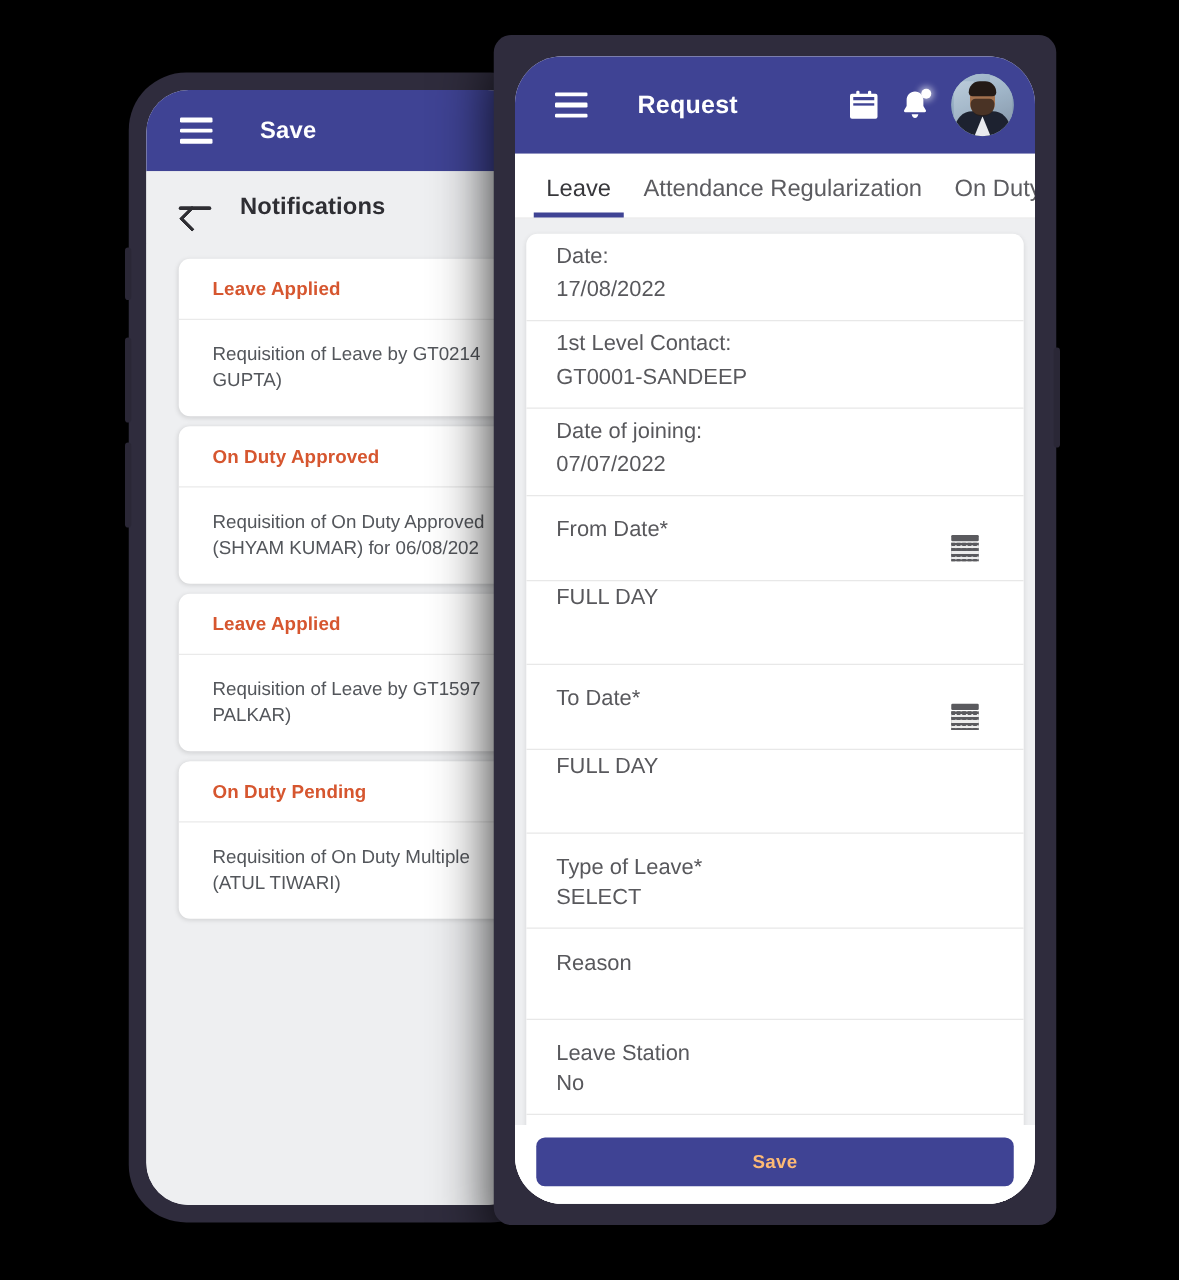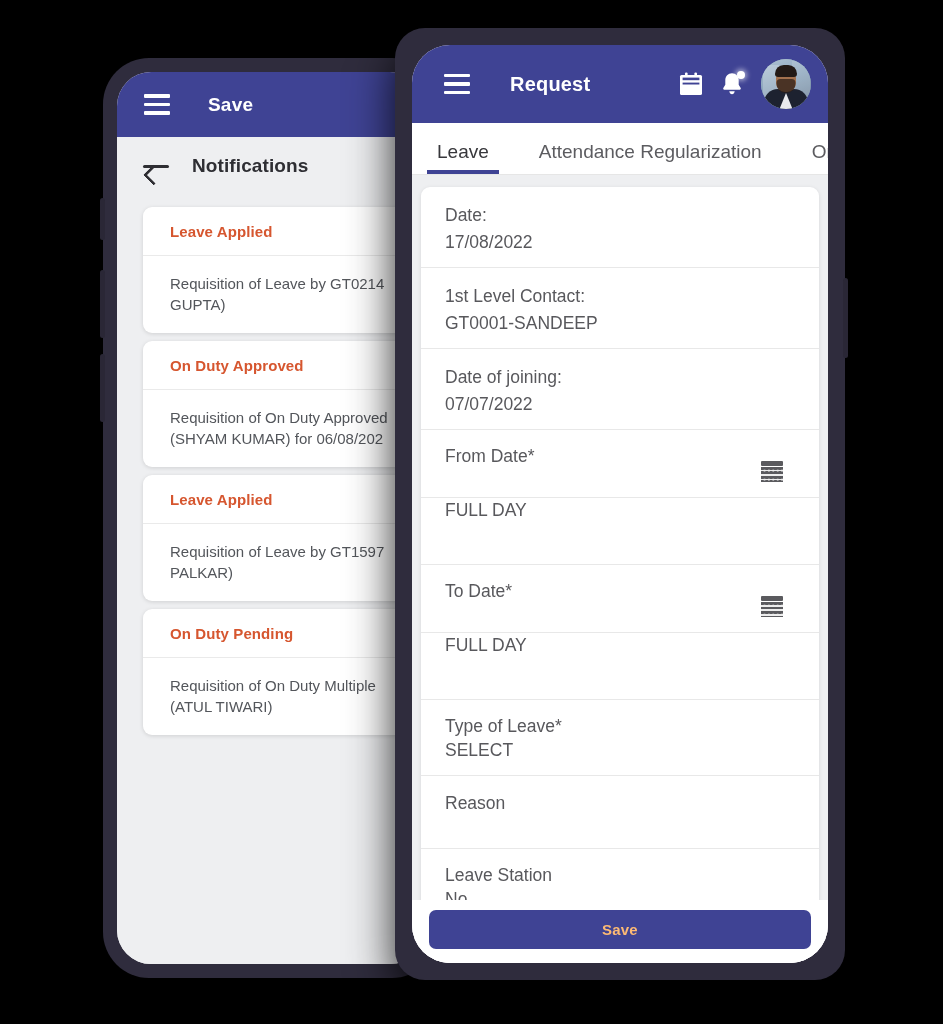--- a/index.html
+++ b/index.html
@@ -54,21 +54,21 @@
   #phone-left .btn-hw.b1 { left: -3px; top: 140px; width: 5px; height: 42px; }
   #phone-left .btn-hw.b2 { left: -3px; top: 212px; width: 5px; height: 68px; }
   #phone-left .btn-hw.b3 { left: -3px; top: 296px; width: 5px; height: 68px; }
 
   
   #phone-right {
     left: 395px;
     top: 28px;
     width: 450px;
     height: 952px;
-    border-radius: 30px;
+    border-radius: 14px;
   }
   #phone-right .phone-screen {
     left: 17px;
     top: 17px;
     width: 416px;
     height: 918px;
     border-radius: 38px;
     background: #FFFFFF;
   }
   #phone-right .btn-hw.r1 { right: -3px; top: 250px; width: 5px; height: 80px; }
@@ -251,21 +251,20 @@
 
   .r-tabs {
     height: 52px;
     background: #FFFFFF;
     display: flex;
     align-items: flex-end;
     padding-left: 12px;
     box-sizing: border-box;
     position: relative;
     border-bottom: 1px solid #E6E6E6;
-    gap: 24px;
   }
   .tab {
     font-size: 19px;
     color: #5C5C60;
     padding: 0 13px 11px 13px;
     white-space: nowrap;
     cursor: pointer;
     position: relative;
   }
   .tab.active { color: #37373B; }
@@ -302,21 +301,21 @@
   .f-label {
     font-size: 17.5px;
     color: #58585C;
     line-height: 24px;
   }
   .f-value {
     font-size: 17.5px;
     color: #58585C;
     line-height: 24px;
   }
-  .field.kv { padding-top: 16px; padding-bottom: 13px; }
+  .field.kv { padding-top: 5px; padding-bottom: 13px; }
   .field.kv .f-value { margin-top: 3px; }
   .field.dateinput {
     height: 68px;
     display: flex;
     align-items: flex-start;
     padding-top: 14px;
   }
   .field.dateinput .f-label { flex: 1; }
   .cal-icon {
     width: 22px; height: 21px;

